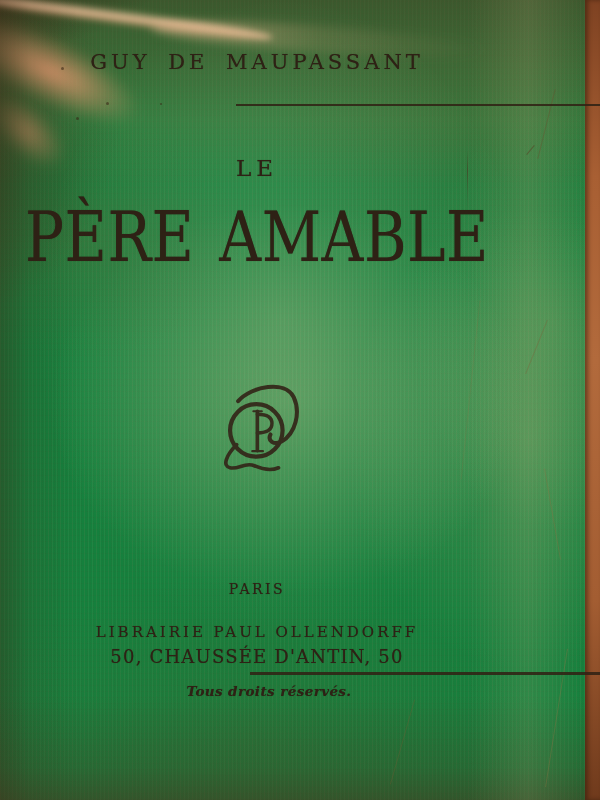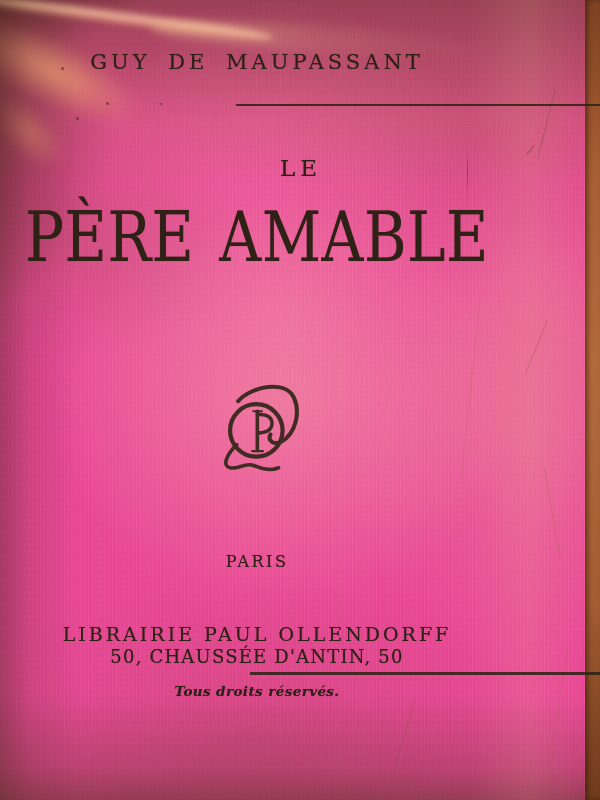--- a/index.html
+++ b/index.html
@@ -1,18 +1,18 @@
 <!DOCTYPE html>
 <html><head>
 <meta charset="utf-8">
 <style>
   html,body{margin:0;padding:0;background:#222;}
   .page{
     position:relative;width:600px;height:800px;overflow:hidden;
-    background:#ec4899;
+    background:#15803d;
     font-family:"DejaVu Serif","Liberation Serif",serif;
   }
   .layer{position:absolute;inset:0;pointer-events:none;}
   .grain{background:
     repeating-linear-gradient(90deg, rgba(88,58,32,0.05) 0 1px, rgba(0,0,0,0) 1px 3px),
     repeating-linear-gradient(90deg, rgba(255,228,185,0.05) 0 1px, rgba(0,0,0,0) 1px 4px),
     repeating-linear-gradient(0deg, rgba(88,58,32,0.04) 0 1px, rgba(0,0,0,0) 1px 6px);}
   .mottle{background:
     radial-gradient(230px 170px at 14% 30%, rgba(118,78,44,0.20), rgba(118,78,44,0) 70%),
     radial-gradient(280px 210px at 78% 17%, rgba(122,82,48,0.16), rgba(122,82,48,0) 70%),
@@ -46,30 +46,30 @@
     box-shadow:inset 3px 0 4px rgba(50,25,10,0.55);}
   .scratch{position:absolute;width:1px;pointer-events:none;}
   .speck{position:absolute;width:3px;height:3px;border-radius:50%;background:rgba(52,34,18,0.55);pointer-events:none;}
 
   .content{position:absolute;left:0;top:0;width:514px;height:100%;}
   .content > div{position:absolute;width:100%;text-align:center;
     color:#2e2115;text-shadow:0 0 0.7px rgba(40,28,16,0.55);line-height:1;}
   .author{top:52px;font-size:21px;letter-spacing:4px;word-spacing:7px;}
   .rule{background:rgba(48,34,20,0.88);}
   .rule1{top:104px;left:50%;width:42px;height:2px;margin-left:-21px;}
-  .article{top:157px;font-size:23px;letter-spacing:5px;margin-left:44px;}
+  .article{top:157px;font-size:23px;letter-spacing:5px;}
   .title{top:202px;font-size:58px;letter-spacing:0.5px;word-spacing:6px;
     transform:scaleY(1.2);transform-origin:50% 0;}
   .monogram{position:absolute;left:221px;top:384px;width:106px;height:106px;opacity:0.92;}
-  .city{top:554px;font-size:16px;letter-spacing:2.5px;}
+  .city{top:582px;font-size:14px;letter-spacing:2.5px;}
   .society{top:603px;font-size:14.5px;font-style:italic;font-weight:bold;letter-spacing:0.2px;}
-  .publisher{top:625px;font-size:19px;letter-spacing:3px;}
+  .publisher{top:625px;font-size:15px;letter-spacing:3px;}
   .address{top:648px;font-size:18px;letter-spacing:1.2px;}
   .rule2{top:672px;left:50%;width:15px;height:2.5px;margin-left:-7px;}
-  .rights{top:685px;font-size:13.5px;font-style:italic;font-weight:bold;letter-spacing:0.4px;}
+  .rights{top:685px;font-size:13.5px;font-style:italic;font-weight:bold;letter-spacing:0.4px;padding-left:12px;}
 </style>
 </head>
 <body>
 
 <div class="page">
 
   <div class="layer grain"></div>
   <div class="layer mottle"></div>
   <div class="layer top-shade"></div>
   <div class="layer corner-dark"></div>

